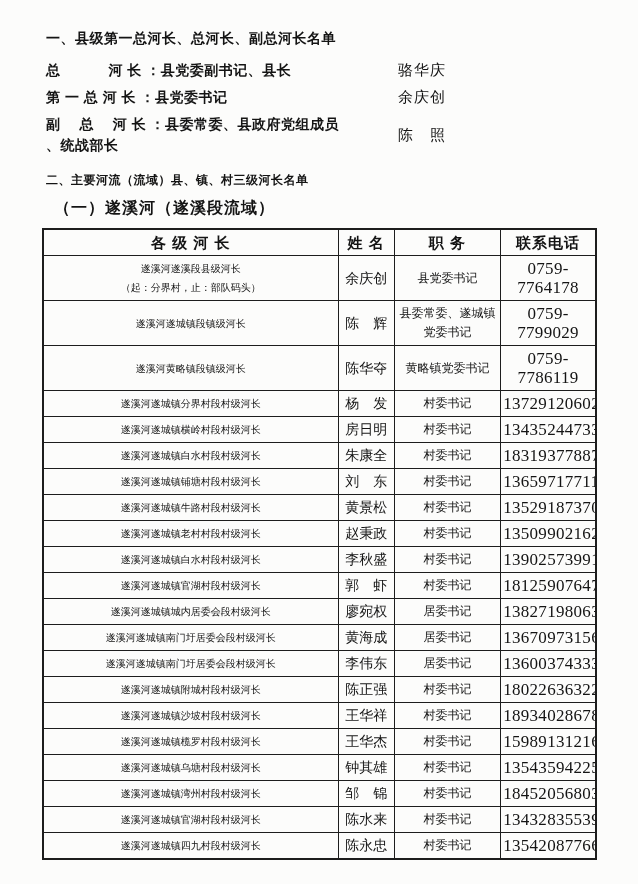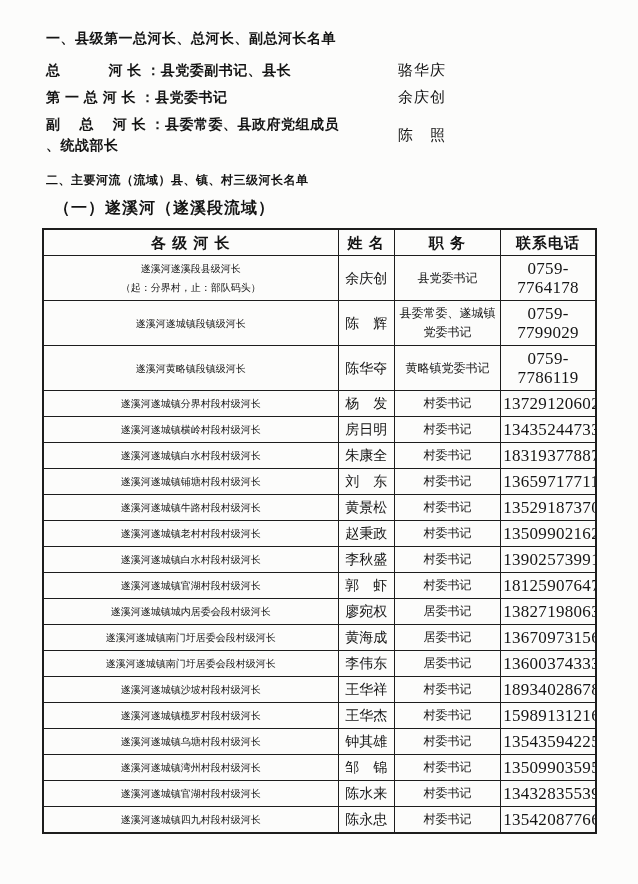--- a/index.html
+++ b/index.html
@@ -218,20 +218,26 @@
           <td class="c3">13670973156</td>
         </tr>
 
         <tr>
           <td class="c0">遂溪河遂城镇南门圩居委会段村级河长</td>
           <td class="c1">李伟东</td>
           <td class="c2">居委书记</td>
           <td class="c3">13600374333</td>
         </tr>
 
+        <tr>
+          <td class="c0">遂溪河遂城镇附城村段村级河长</td>
+          <td class="c1">陈正强</td>
+          <td class="c2">村委书记</td>
+          <td class="c3">18022636322</td>
+        </tr>
 
         <tr>
           <td class="c0">遂溪河遂城镇沙坡村段村级河长</td>
           <td class="c1">王华祥</td>
           <td class="c2">村委书记</td>
           <td class="c3">18934028678</td>
         </tr>
 
         <tr>
           <td class="c0">遂溪河遂城镇榄罗村段村级河长</td>
@@ -244,21 +250,21 @@
           <td class="c0">遂溪河遂城镇乌塘村段村级河长</td>
           <td class="c1">钟其雄</td>
           <td class="c2">村委书记</td>
           <td class="c3">13543594225</td>
         </tr>
 
         <tr>
           <td class="c0">遂溪河遂城镇湾州村段村级河长</td>
           <td class="c1">邹　锦</td>
           <td class="c2">村委书记</td>
-          <td class="c3">13509903595</td>
+          <td class="c3">18452056803</td>
         </tr>
 
         <tr>
           <td class="c0">遂溪河遂城镇官湖村段村级河长</td>
           <td class="c1">陈水来</td>
           <td class="c2">村委书记</td>
           <td class="c3">13432835539</td>
         </tr>
 
         <tr>

